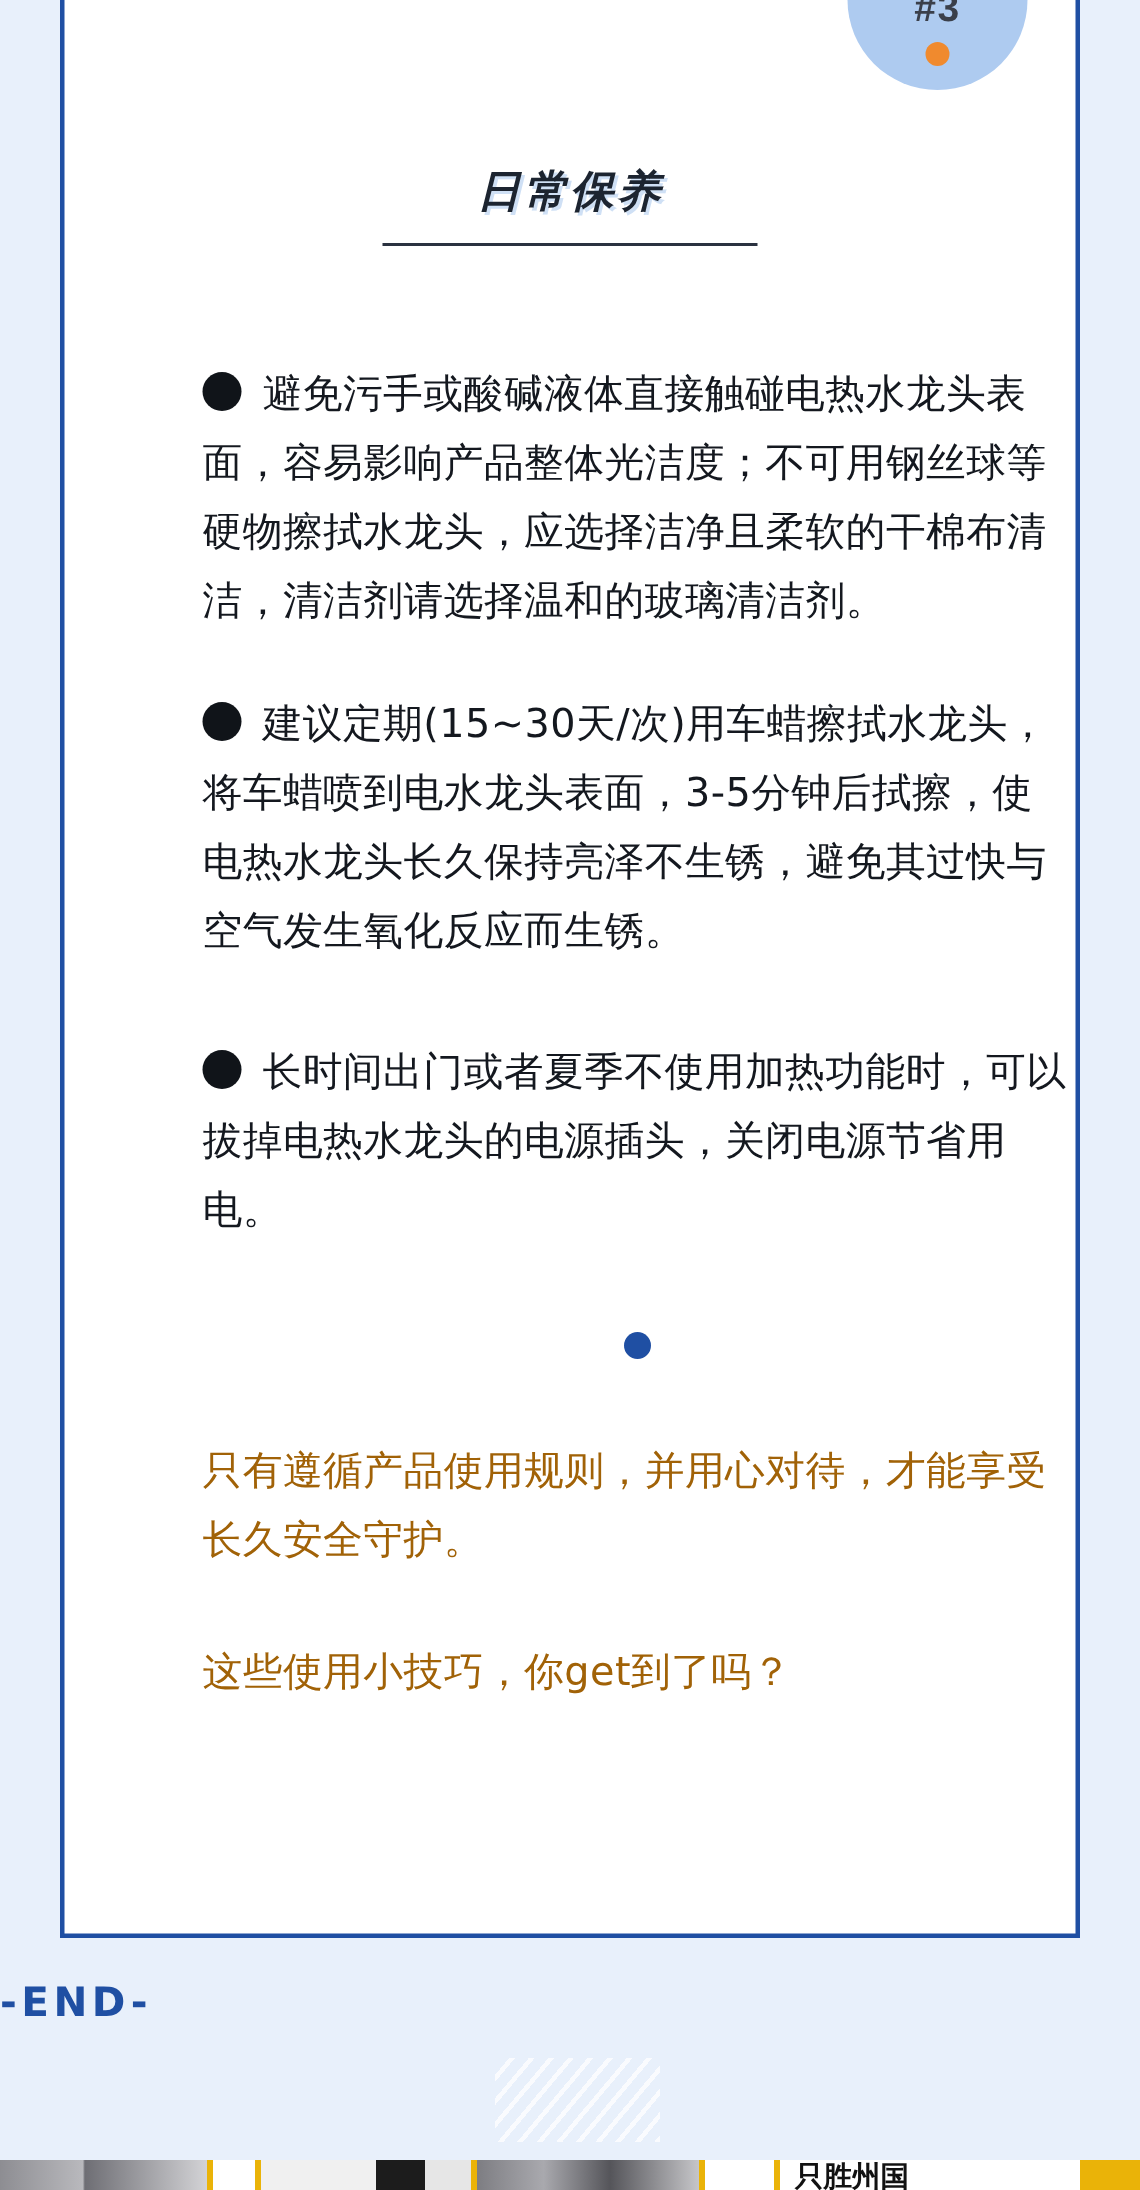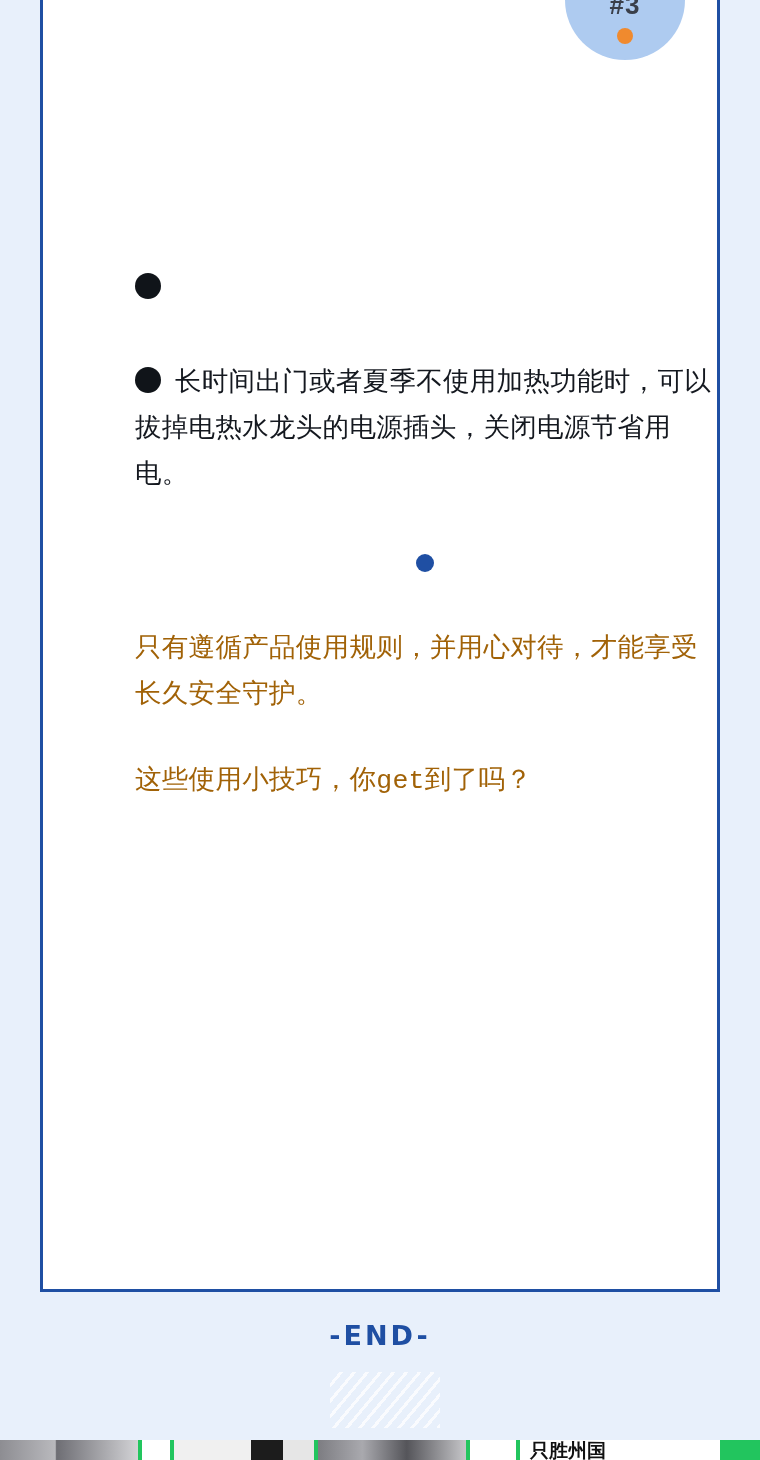--- a/index.html
+++ b/index.html
@@ -137,29 +137,28 @@
   }
 
   .closing {
     font-size: 26.5px;
     line-height: 46px;
     color: #a16207;
     letter-spacing: 0.3px;
     font-family: "DejaVu Sans", sans-serif;
   }
   .closing.c1 { margin-top: 28px; }
-  .closing.c2 { margin-top: 42px; font-family: Liberation Mono, monospace; }
+  .closing.c2 { margin-top: 42px; }
 
   
   .end-wrap {
     position: absolute;
     left: 0;
     right: 0;
     top: 1320px;
-    text-align: center;
   }
   .end-text {
     display: inline-block;
     font-size: 27px;
     font-weight: bold;
     color: #1f4fa3;
     letter-spacing: 3px;
     font-family: "DejaVu Sans", sans-serif;
   }
   .hatch {
@@ -178,21 +177,21 @@
     opacity: 0.9;
   }
 
   
   .bottom-strip {
     position: absolute;
     left: 0;
     top: 1440px;
     width: 760px;
     height: 20px;
-    background: #22c55e;
+    background: #eab308;
     display: flex;
   }
   .thumb {
     height: 20px;
     margin-right: 4px;
   }
   .thumb.t1 { width: 138px; background: linear-gradient(90deg,#8d8d92,#b9b9bd 40%,#6e6e74 41%,#d3d3d6); }
   .thumb.t2 { width: 28px; background: #ffffff; }
   .thumb.t3 { width: 140px; background: linear-gradient(90deg,#f0f0f0 0 55%,#1c1c1c 55% 78%,#e6e6e6 78%); }
   .thumb.t4 { width: 148px; background: linear-gradient(90deg,#7d7d82,#a9a9ae 30%,#55555a 60%,#c6c6c9); }
@@ -214,26 +213,33 @@
 
 <div class="page">
 
   <div class="card">
 
     <div class="top-badge">
       <div class="badge-text">#3</div>
       <div class="badge-dot"></div>
     </div>
 
+    <div class="section-heading">
+      <div class="title">日常保养</div>
+      <div class="rule"></div>
+    </div>
 
     <div class="content">
 
+      <div class="para p1">
+        <span class="bullet"></span><span>避免污手或酸碱液体直接触碰电热水龙头表面，容易影响产品整体光洁度；不可用钢丝球等硬物擦拭水龙头，应选择洁净且柔软的干棉布清洁，清洁剂请选择温和的玻璃清洁剂。</span>
+      </div>
 
       <div class="para p2">
-        <span class="bullet"></span>
+        <span class="bullet"></span><span>建议定期(15~30天/次)用车蜡擦拭水龙头，将车蜡喷到电水龙头表面，3-5分钟后拭擦，使电热水龙头长久保持亮泽不生锈，避免其过快与空气发生氧化反应而生锈。</span>
       </div>
 
       <div class="para p3">
         <span class="bullet"></span><span>长时间出门或者夏季不使用加热功能时，可以拔掉电热水龙头的电源插头，关闭电源节省用电。</span>
       </div>
 
       <div class="divider-dot-wrap">
         <span class="divider-dot"></span>
       </div>
 

